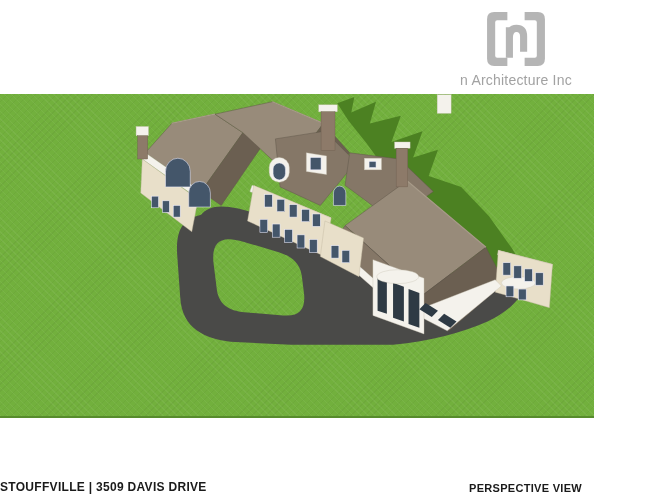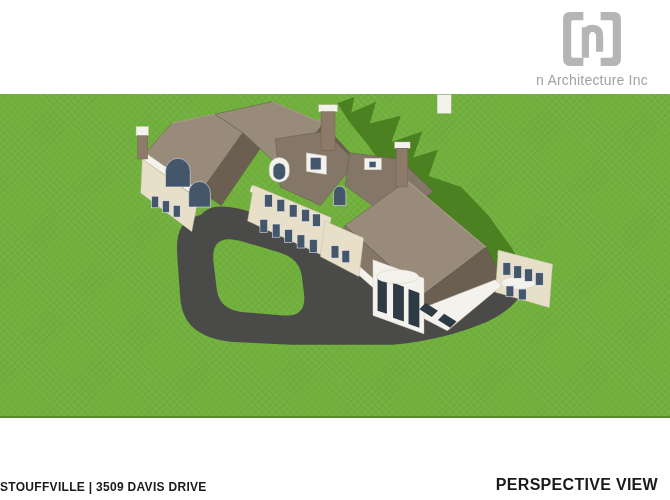--- a/index.html
+++ b/index.html
@@ -1,34 +1,34 @@
 <!DOCTYPE html>
 <html style="--lawn: #72b03d; --lawn-edge: #578c2c; --shadow: #4c8122; --driveway: #4a4a48; --roof-light: #988b7a; --roof-mid: #857767; --roof-dark: #6b5f51; --roof-deep: #5e5448; --wall: #e8dfc9; --trim: #f4f2ec; --window: #44566a; --window-dark: #2e3a44; --brick: #8d7a69; --logo-gray: #b5b5b5; --logo-text: #a2a2a2; --footer-text: #1a1a1a;"><head>
 <meta charset="utf-8">
 <style>
   html,body{margin:0;padding:0;background:#fff;}
-  .canvas{position:relative;width:670px;height:500px;background:#fff;overflow:hidden;
+  .canvas{position:relative;width:594px;height:500px;background:#fff;overflow:hidden;
           font-family:"Liberation Sans","DejaVu Sans",sans-serif;}
   
   .logo{position:absolute;top:10px;right:8px;width:140px;text-align:center;}
   .logo svg{display:block;margin:0 auto;}
   .logo-text{margin-top:4px;font-size:14px;line-height:16px;color:var(--logo-text,#a2a2a2);
              white-space:nowrap;letter-spacing:.2px;}
   
   .field{position:absolute;left:0;top:94px;width:670px;height:322px;
          background-color:var(--lawn,#72b03d);
          background-image:
            repeating-linear-gradient(45deg, rgba(255,255,255,.05) 0 1px, transparent 1px 5px),
            repeating-linear-gradient(135deg, rgba(0,0,0,.04) 0 1px, transparent 1px 5px);
          border-bottom:2px solid var(--lawn-edge,#578c2c);}
   .scene{position:absolute;left:0;top:0;}
   
   .footer-left{position:absolute;left:0;bottom:6px;font-size:12px;font-weight:bold;
                color:var(--footer-text,#1a1a1a);letter-spacing:.3px;white-space:nowrap;}
-  .footer-right{position:absolute;right:12px;bottom:6px;font-size:16px;font-weight:bold;
+  .footer-right{position:absolute;right:12px;bottom:6px;font-size:11px;font-weight:bold;
                 color:var(--footer-text,#1a1a1a);letter-spacing:.3px;white-space:nowrap;margin-top:38px;}
   
   .f-shadow{fill:var(--shadow,#4c8122);}
   .f-drive{fill:var(--driveway,#4a4a48);}
   .f-rl{fill:var(--roof-light,#988b7a);stroke:var(--roof-deep,#5e5448);stroke-width:.6;}
   .f-rm{fill:var(--roof-mid,#857767);stroke:var(--roof-deep,#5e5448);stroke-width:.6;}
   .f-rd{fill:var(--roof-dark,#6b5f51);stroke:var(--roof-deep,#5e5448);stroke-width:.6;}
   .f-trim{fill:var(--trim,#f4f2ec);stroke:#c9c4b4;stroke-width:.5;}
   .f-wall{fill:var(--wall,#e8dfc9);stroke:#bdb49c;stroke-width:.5;}
   .f-win{fill:var(--window,#44566a);stroke:#eef;stroke-width:.7;}

